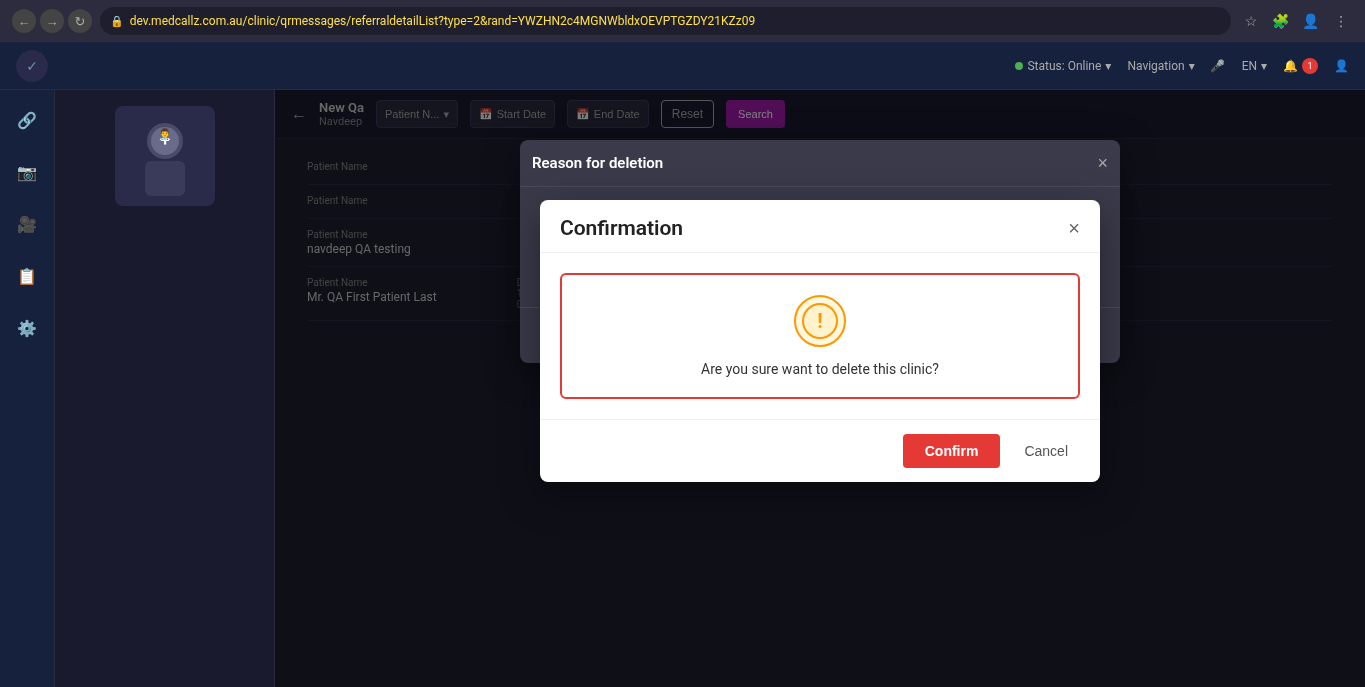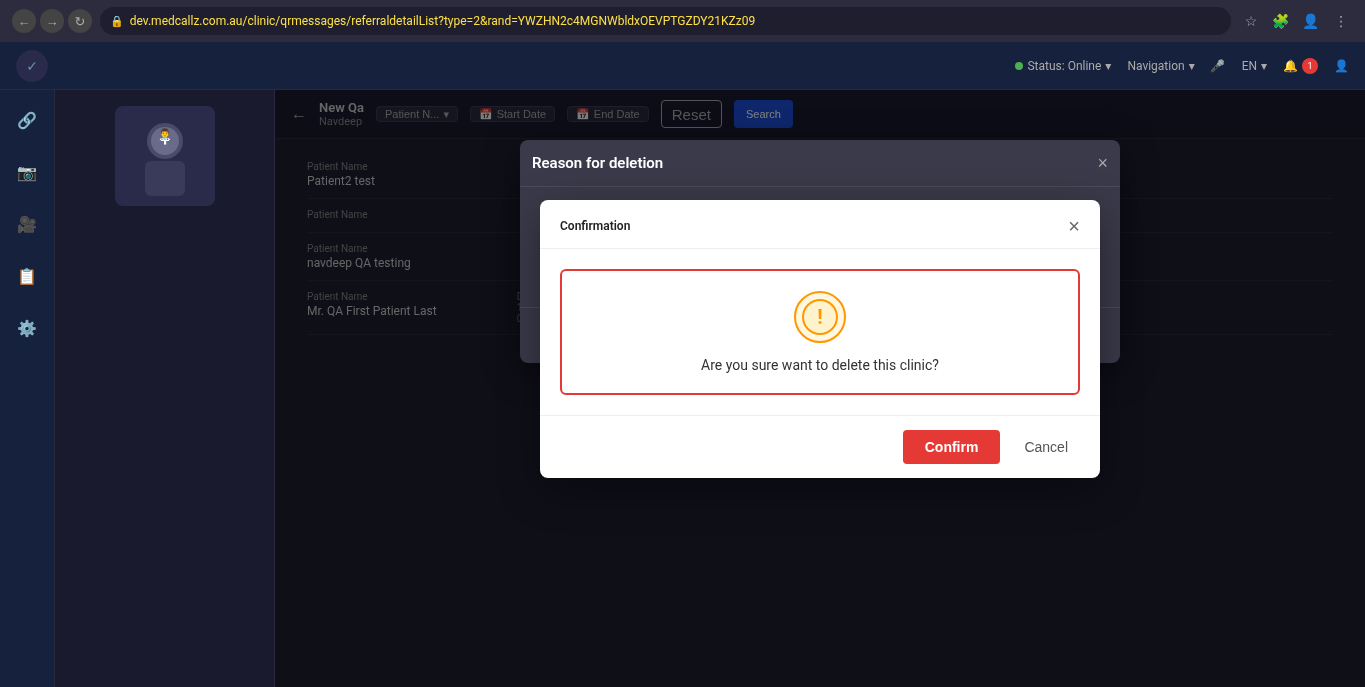--- a/index.html
+++ b/index.html
@@ -214,45 +214,45 @@
       height: 28px;
       padding: 0 8px;
       color: #aaa;
       font-size: 12px;
       width: 140px;
     }
     .filter-btn {
       background: #2a2a3e;
       border: 1px solid #3a3a5e;
       border-radius: 4px;
-      height: 16px;
+      height: 28px;
       padding: 0 8px;
       color: #aaa;
       font-size: 11px;
       cursor: pointer;
       display: flex; align-items: center; gap: 4px;
     }
     .search-btn {
-      background: #1d4ed8;
+      background: #a21caf;
       border: none;
       border-radius: 4px;
       height: 28px;
       padding: 4px 12px;
       color: white;
       font-size: 11px;
       cursor: pointer;
     }
     .reset-btn {
       background: transparent;
       border: 1px solid #aaa;
       border-radius: 4px;
       height: 28px;
       padding: 0 10px;
       color: #aaa;
-      font-size: 15px;
+      font-size: 12px;
       cursor: pointer;
     }
 
     
     .patient-list {
       padding: 12px 32px;
     }
     .patient-item {
       background: #1e1e30;
       border-bottom: 1px solid #2a2a40;
@@ -358,21 +358,21 @@
     }
     .confirmation-header {
       display: flex;
       align-items: center;
       justify-content: space-between;
       padding: 16px 20px 12px;
       border-bottom: 1px solid #eee;
     }
     .confirmation-title {
       color: #222;
-      font-size: 12px;
+      font-size: 21px;
       font-weight: 600;
     }
     .conf-close-btn {
       background: none;
       border: none;
       color: #666;
       font-size: 20px;
       cursor: pointer;
       line-height: 1;
     }
@@ -528,21 +528,20 @@
           <span>📅</span>
           <span>End Date</span>
         </button>
         <button class="reset-btn">Reset</button>
         <button class="search-btn">Search</button>
       </div>
 
       <div class="patient-list">
         <div class="patient-item">
           <div class="patient-label">Patient Name</div>
-          <div class="patient-name">Patient2 test</div>
         </div>
         <div class="patient-item">
           <div class="patient-label">Patient Name</div>
         </div>
         <div class="patient-item">
           <div class="patient-label">Patient Name</div>
           <div class="patient-name">navdeep QA testing</div>
         </div>
         <div class="patient-item">
           <div class="patient-row">

